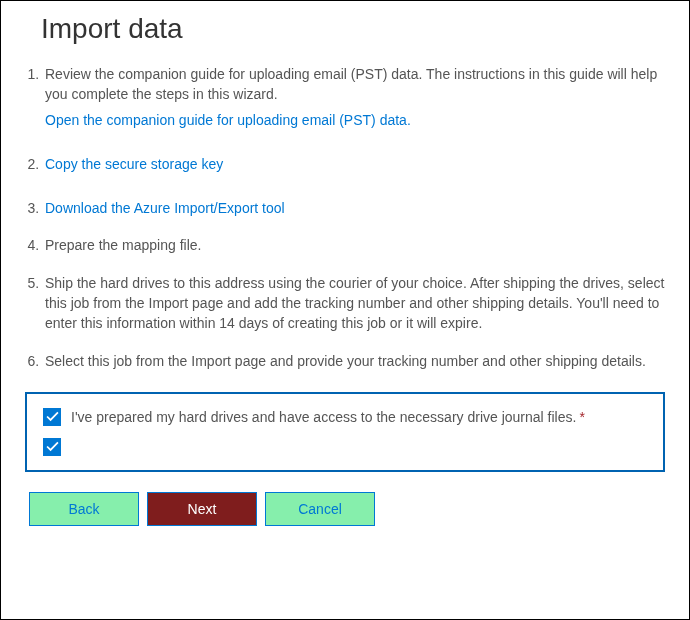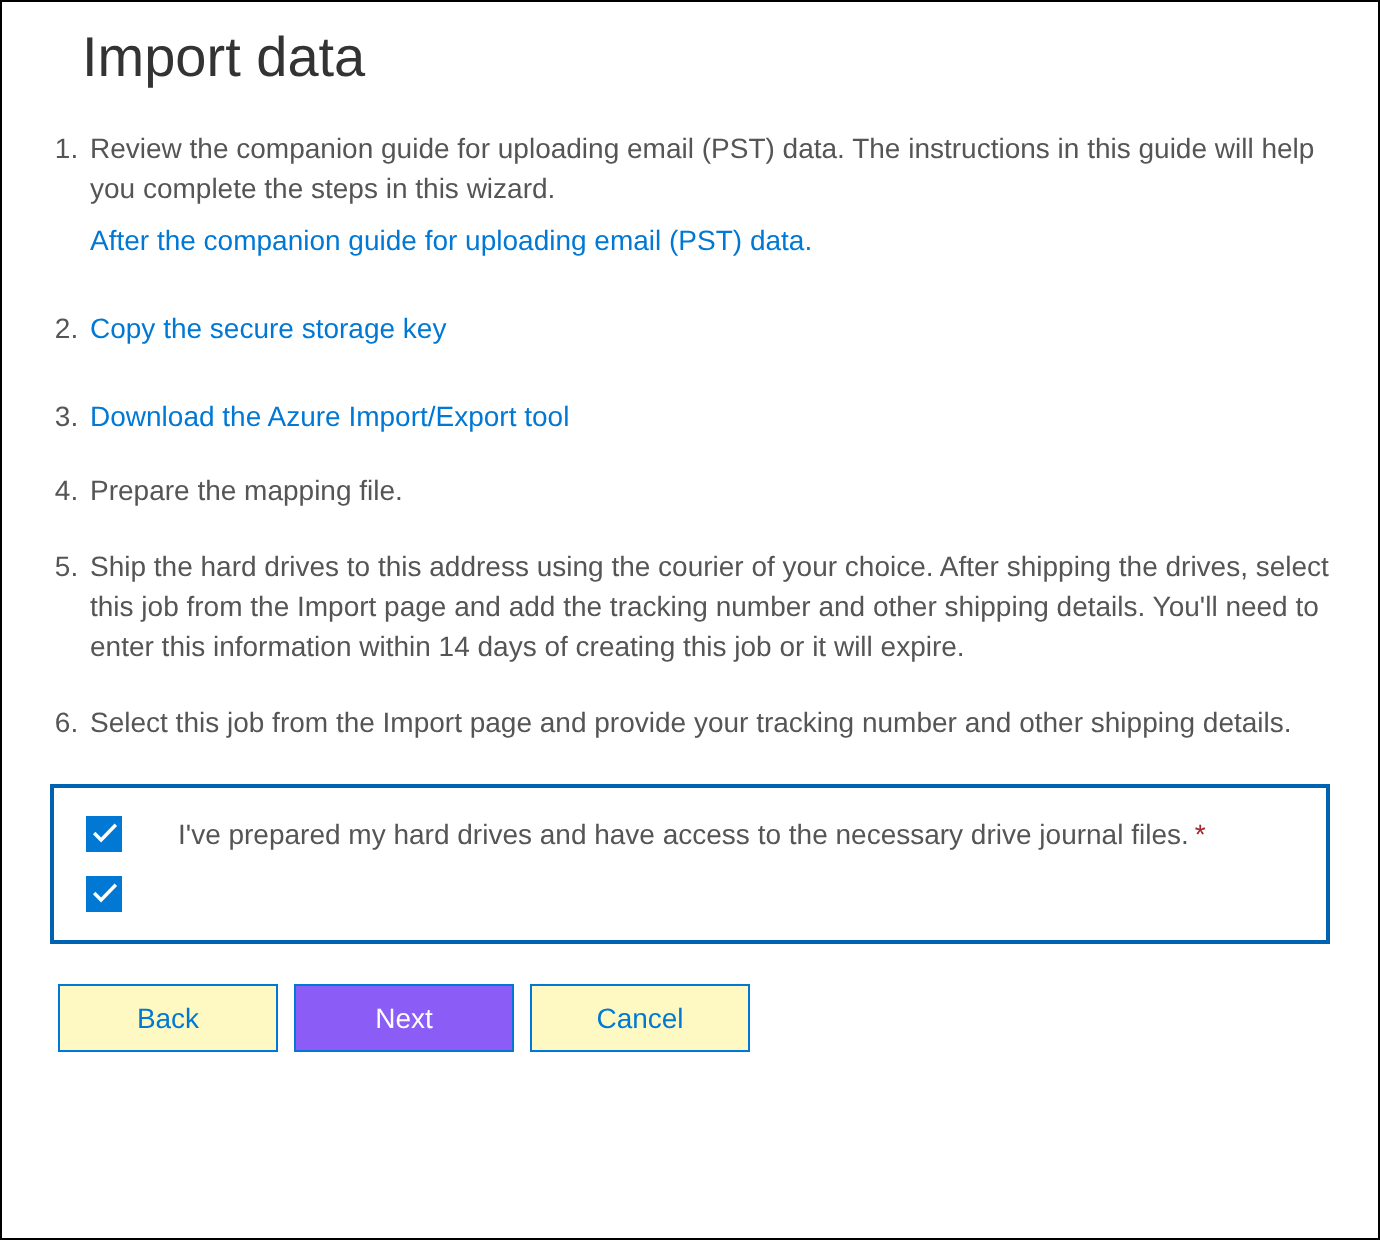--- a/index.html
+++ b/index.html
@@ -42,21 +42,21 @@
       margin-top: 6px;
     }
     .confirm-box {
       border: 2px solid #0063b1;
       padding: 14px 16px 14px 16px;
       margin: 0 0 20px 0;
     }
     .cb-row {
       display: flex;
       align-items: center;
-      gap: 28px;
+      gap: 10px;
       margin-bottom: 12px;
       text-align: center;
     }
     .cb-row:last-child { margin-bottom: 0; }
     .cb {
       width: 18px;
       height: 18px;
       background: #0078d4;
       display: inline-flex;
       align-items: center;
@@ -69,44 +69,44 @@
     .cb-label { color: #555; }
     .btn-row {
       display: flex;
       gap: 8px;
       padding-left: 4px;
     }
     .btn {
       min-width: 110px;
       height: 34px;
       border: 1px solid #0078d4;
-      background: #fef9c3;
+      background: #86efac;
       color: #0078d4;
       font-size: 14px;
       cursor: pointer;
       font-family: inherit;
       padding: 0 16px;
     }
     .btn.primary {
-      background: #8b5cf6;
+      background: #7f1d1d;
       color: #fff;
       border-color: #0078d4;
     }
   </style>
 </head>
 <body>
 
 <div class="panel">
 
   <h1>Import data</h1>
 
   <ol>
     <li>
       <span class="step-text">Review the companion guide for uploading email (PST) data. The instructions in this guide will help you complete the steps in this wizard.</span>
-      <a href="#">After the companion guide for uploading email (PST) data.</a>
+      <a href="#">Open the companion guide for uploading email (PST) data.</a>
     </li>
     <li>
       <a href="#">Copy the secure storage key</a>
     </li>
     <li>
       <a href="#">Download the Azure Import/Export tool</a>
     </li>
     <li>
       <span class="step-text">Prepare the mapping file.</span>
     </li>

